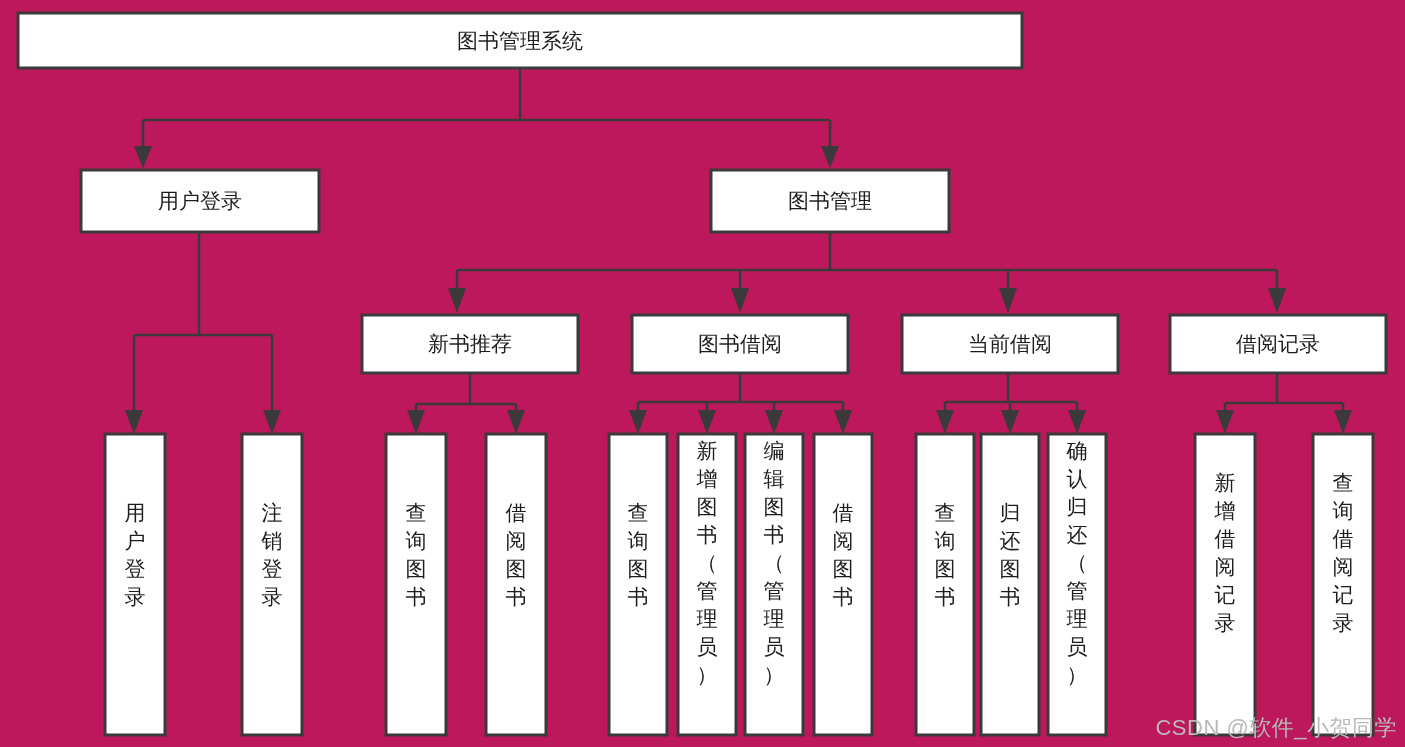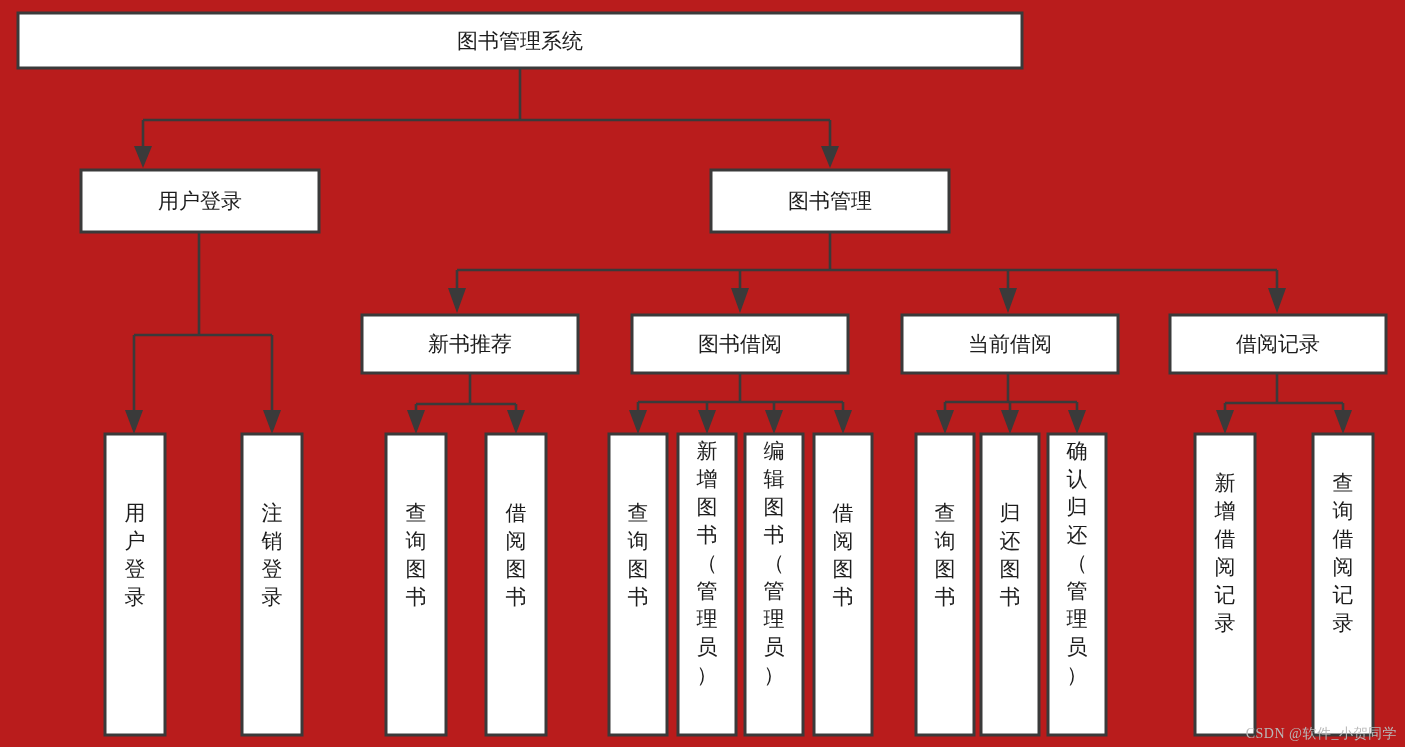--- a/index.html
+++ b/index.html
@@ -8,21 +8,21 @@
     padding: 0;
     background: #ffffff;
   }
   body {
     font-family: "DejaVu Sans", "Liberation Sans", sans-serif;
   }
   #diagram-root {
     position: relative;
     width: 1405px;
     height: 747px;
-    background: #b91c1c;
+    background: #be185d;
     overflow: hidden;
   }
   svg#flow {
     position: absolute;
     left: 0;
     top: 0;
     width: 1405px;
     height: 747px;
     display: block;
   }
@@ -51,22 +51,22 @@
   .node-label-v {
     font-family: "DejaVu Sans", "Liberation Sans", sans-serif;
     font-size: 21px;
     fill: #1d1d1d;
     text-anchor: middle;
   }
   .watermark {
     position: absolute;
     right: 8px;
     bottom: 4px;
-    font-family: Liberation Serif, serif;
-    font-size: 14px;
+    font-family: Liberation Sans, sans-serif;
+    font-size: 22px;
     color: #b9b9b9;
     letter-spacing: 0.5px;
     white-space: nowrap;
     pointer-events: none;
   }
 </style>
 </head>
 <body>
 
 <div id="diagram-root">

